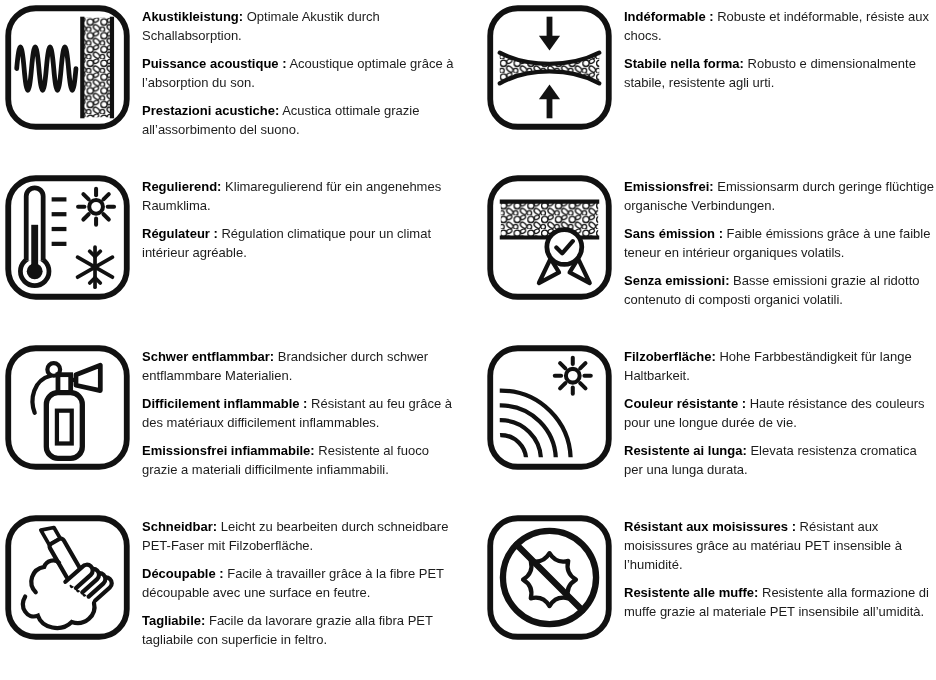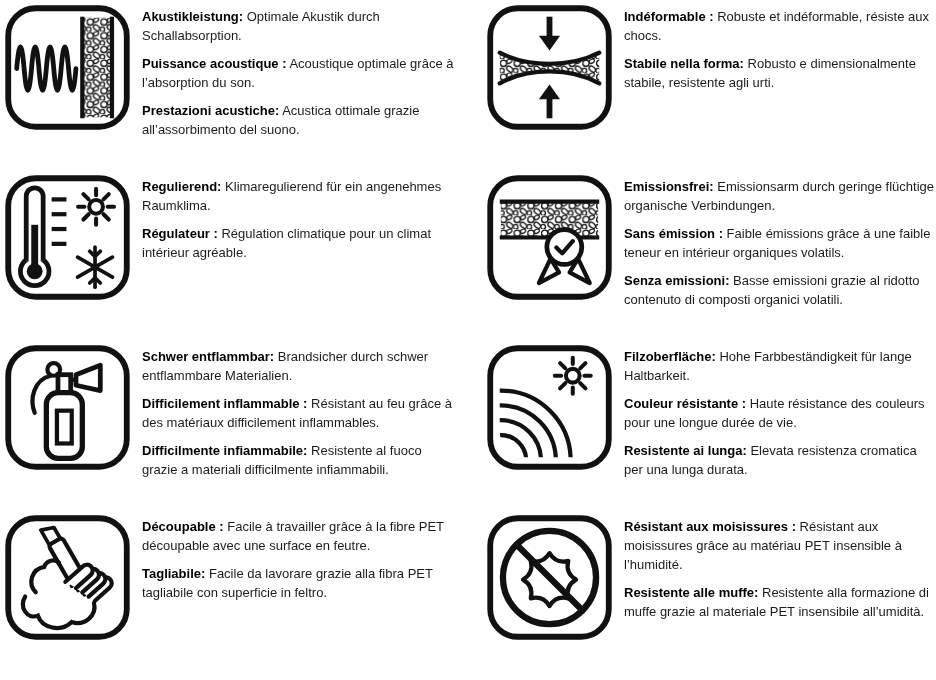--- a/index.html
+++ b/index.html
@@ -143,21 +143,21 @@
         <line x1="62" y1="35" x2="69" y2="33" stroke="#111" stroke-width="4"></line>
         <polygon points="68,29 91,20 91,44 68,39" fill="#fff" stroke="#111" stroke-width="4.5" stroke-linejoin="round"></polygon>
         <rect x="51" y="29" width="12" height="18" fill="#fff" stroke="#111" stroke-width="4.5"></rect>
         <rect x="40" y="46" width="34" height="62" rx="11" fill="#fff" stroke="#111" stroke-width="5"></rect>
         <rect x="50" y="63" width="14" height="31" fill="#fff" stroke="#111" stroke-width="4"></rect>
       </svg>
     </div>
     <div class="entries">
       <p class="entry"><b>Schwer entflammbar:</b> <span>Brandsicher durch schwer entflammbare Materialien.</span></p>
       <p class="entry"><b>Difficilement inflammable :</b> <span>Résistant au feu grâce à des matériaux difficilement inflammables.</span></p>
-      <p class="entry"><b>Difficilmente infiammabile:</b> <span>Resistente al fuoco grazie a materiali difficilmente infiammabili.</span></p>
+      <p class="entry"><b>Emissionsfrei infiammabile:</b> <span>Resistente al fuoco grazie a materiali difficilmente infiammabili.</span></p>
     </div>
   </div>
 
   <div class="card col-right">
     <div class="iconbox">
       <svg viewBox="0 0 120 120">
         <rect x="4" y="4" width="112" height="112" rx="26" fill="#fff" stroke="#111" stroke-width="5.5"></rect>
         <g clip-path="url(#clip-arcs)" stroke="#111" stroke-width="4" fill="none">
           <circle cx="14" cy="110" r="24"></circle>
           <circle cx="14" cy="110" r="38"></circle>
@@ -196,20 +196,21 @@
         <path d="M30 74 C22 66 26 52 38 50 C40 44 48 42 52 46" fill="none" stroke="#111" stroke-width="4" stroke-linecap="round"></path>
         <g stroke="#111" stroke-width="4" stroke-linecap="round" stroke-linejoin="round" fill="#fff">
           <path d="M76 76 l16 -14 a5.5 5.5 0 1 1 8 7.5 l -14 12.5"></path>
           <path d="M69 69 l16 -14 a5.5 5.5 0 1 1 8 7.5 l -14 12.5" transform="translate(1,3)"></path>
           <path d="M62 62 l16 -14 a5.5 5.5 0 1 1 8 7.5 l -14 12.5" transform="translate(2,6)"></path>
           <path d="M55 55 l16 -14 a5.5 5.5 0 1 1 8 7.5 l -14 12.5" transform="translate(3,9)"></path>
         </g>
       </svg>
     </div>
     <div class="entries">
+      <p class="entry"><b>Schneidbar:</b> <span>Leicht zu bearbeiten durch schneidbare PET-Faser mit Filzoberfläche.</span></p>
       <p class="entry"><b>Découpable :</b> <span>Facile à travailler grâce à la fibre PET découpable avec une surface en feutre.</span></p>
       <p class="entry"><b>Tagliabile:</b> <span>Facile da lavorare grazie alla fibra PET tagliabile con superficie in feltro.</span></p>
     </div>
   </div>
 
   <div class="card col-right">
     <div class="iconbox">
       <svg viewBox="0 0 120 120">
         <rect x="4" y="4" width="112" height="112" rx="26" fill="#fff" stroke="#111" stroke-width="5.5"></rect>
         <path d="M85 62 Q74.8 68.1 77.7 79.7 Q66.1 76.8 60 87 Q53.9 76.8 42.3 79.7 Q45.2 68.1 35 62 Q45.2 55.9 42.3 44.3 Q53.9 47.2 60 37 Q66.1 47.2 77.7 44.3 Q74.8 55.9 85 62 Z" fill="none" stroke="#111" stroke-width="4" stroke-linejoin="round"></path>

